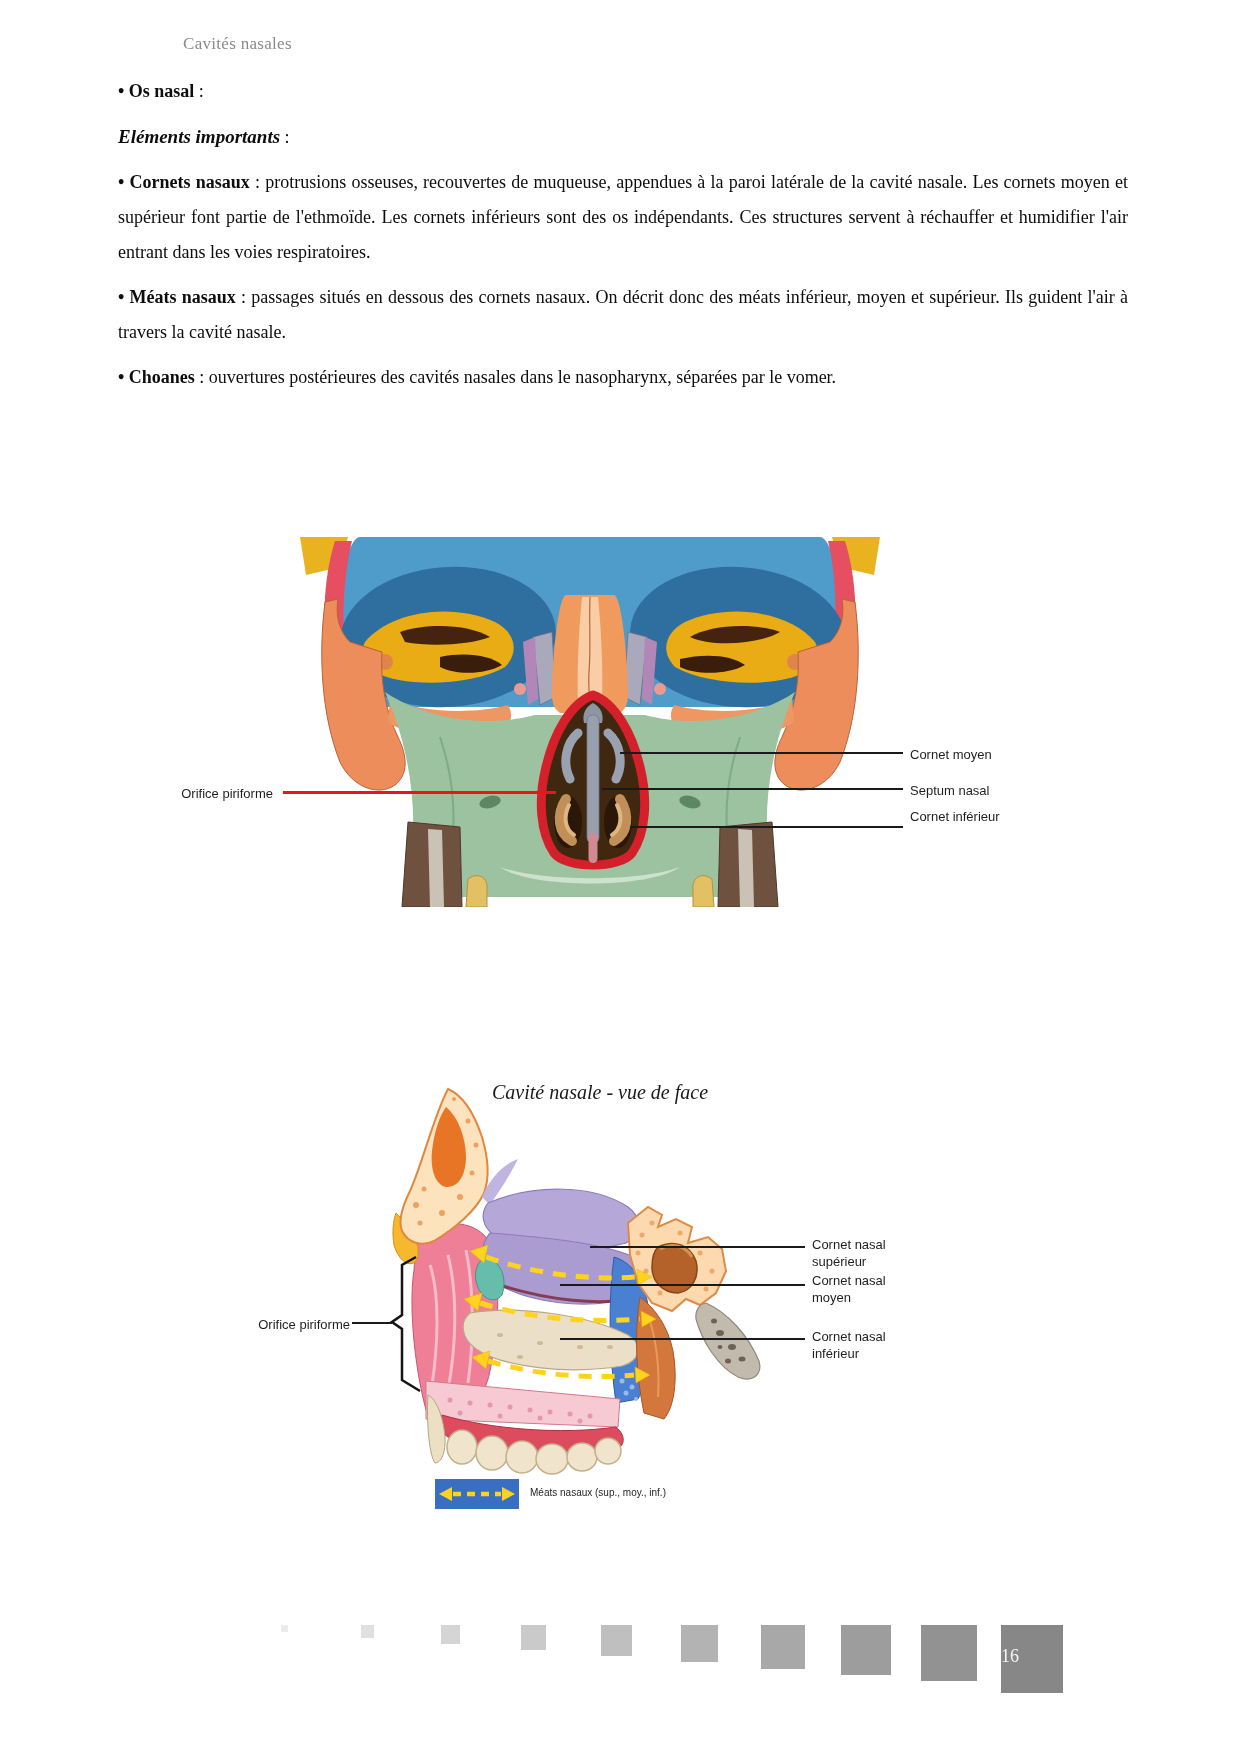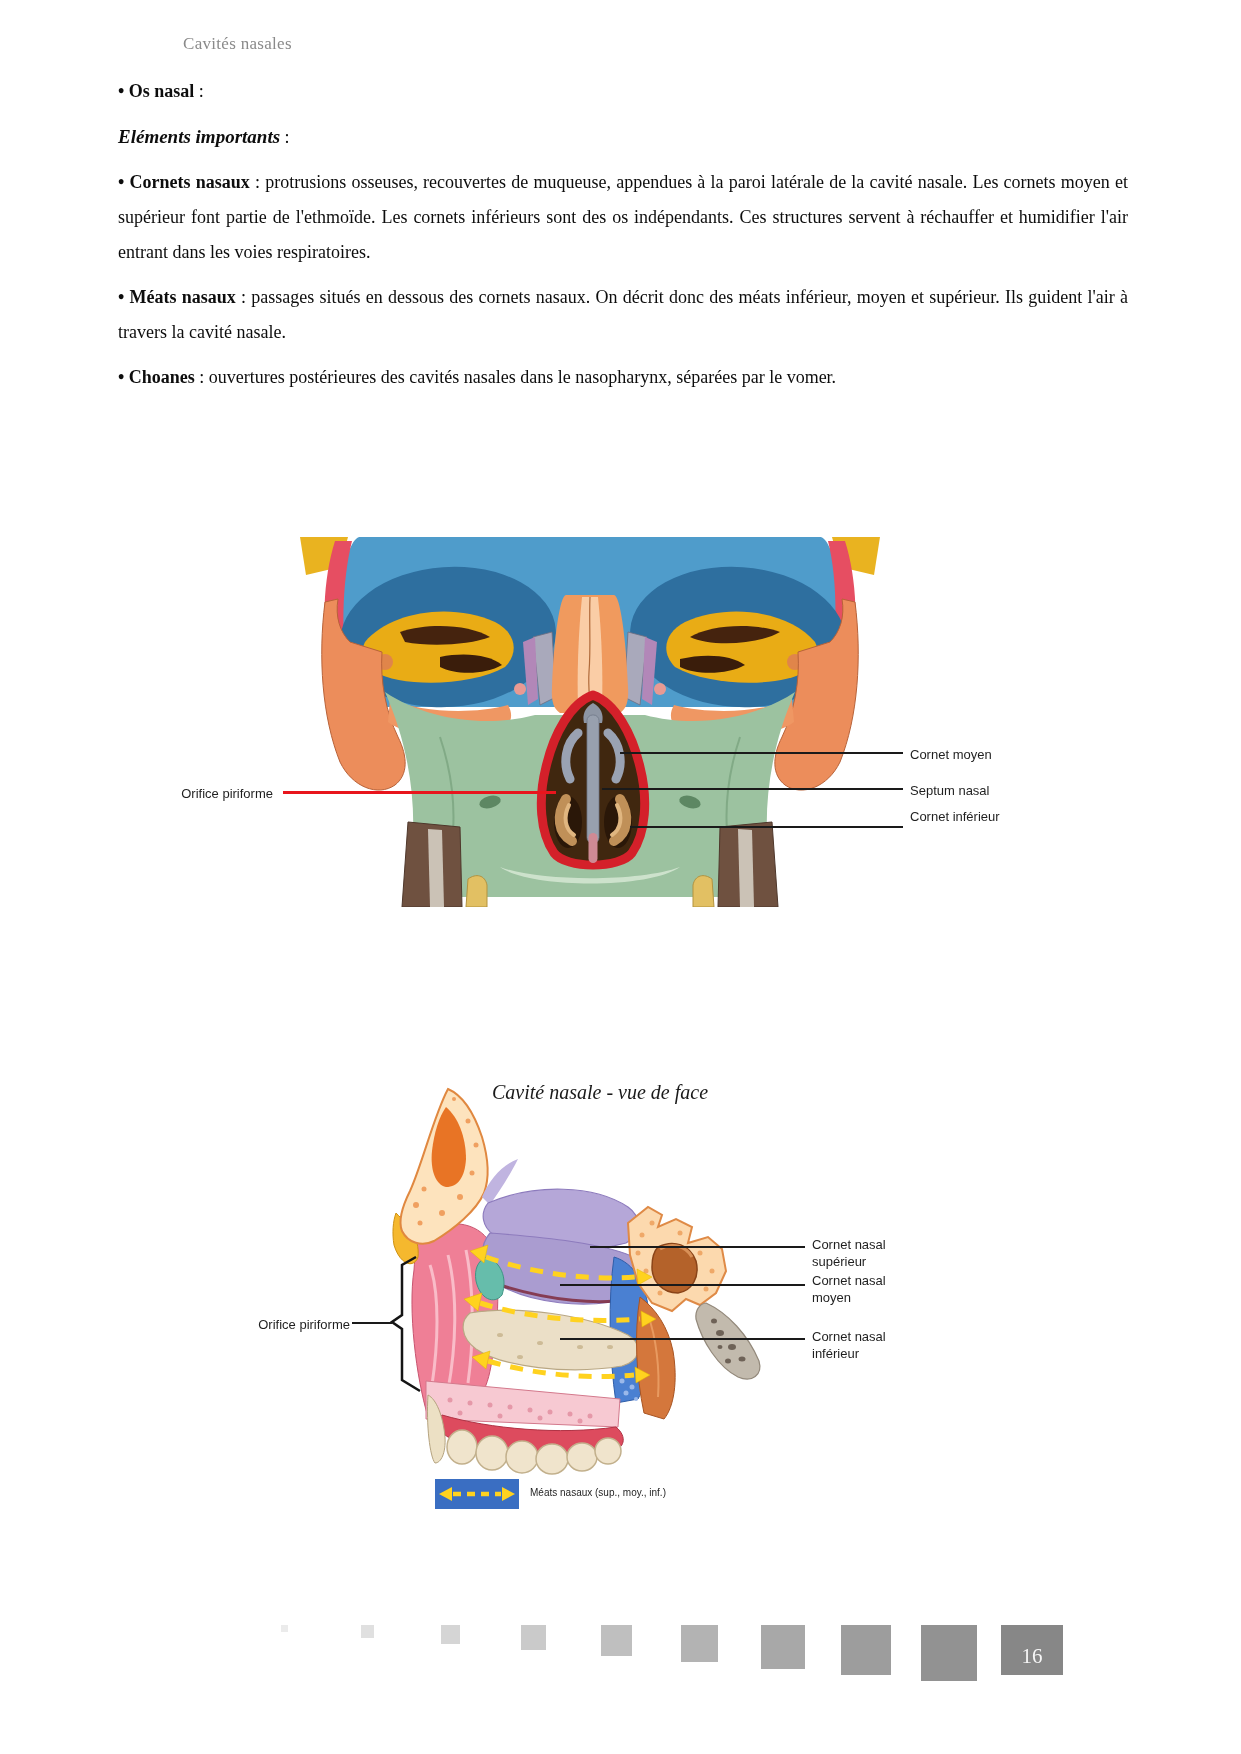--- a/index.html
+++ b/index.html
@@ -15,22 +15,22 @@
   .fig{position:absolute;}
   .leader{position:absolute;height:2px;background:#1a1a1a;}
   .leader.red{height:3px;background:#e8151d;}
   .figlabel{position:absolute;font-family:"Liberation Sans",sans-serif;font-size:13px;
             color:#1f1f1f;line-height:17px;white-space:nowrap;}
   .figlabel.rt{text-align:right;}
   .legendbox{position:absolute;left:435px;top:1479px;width:84px;height:30px;background:#3a6ec2;}
   .legendtext{position:absolute;left:530px;top:1487px;font-family:"Liberation Sans",sans-serif;
               font-size:10px;color:#1f1f1f;}
   .sq{position:absolute;}
-  .pagenum{position:absolute;left:1001px;top:1625px;width:62px;height:50px;background:#878787;
-           color:#f6f6f6;font-size:21px;text-align:center;line-height:62px;}
+  .pagenum{position:absolute;left:1001px;top:1625px;width:62px;height:68px;background:#878787;
+           color:#f6f6f6;font-size:18px;line-height:62px;}
 </style>
 </head>
 <body>
 
 <div class="page">
 
   <div class="doc-header">Cavités nasales</div>
 
   <div class="bodytext">
     <p><span class="term">• Os nasal</span><span> :</span><span></span></p>

